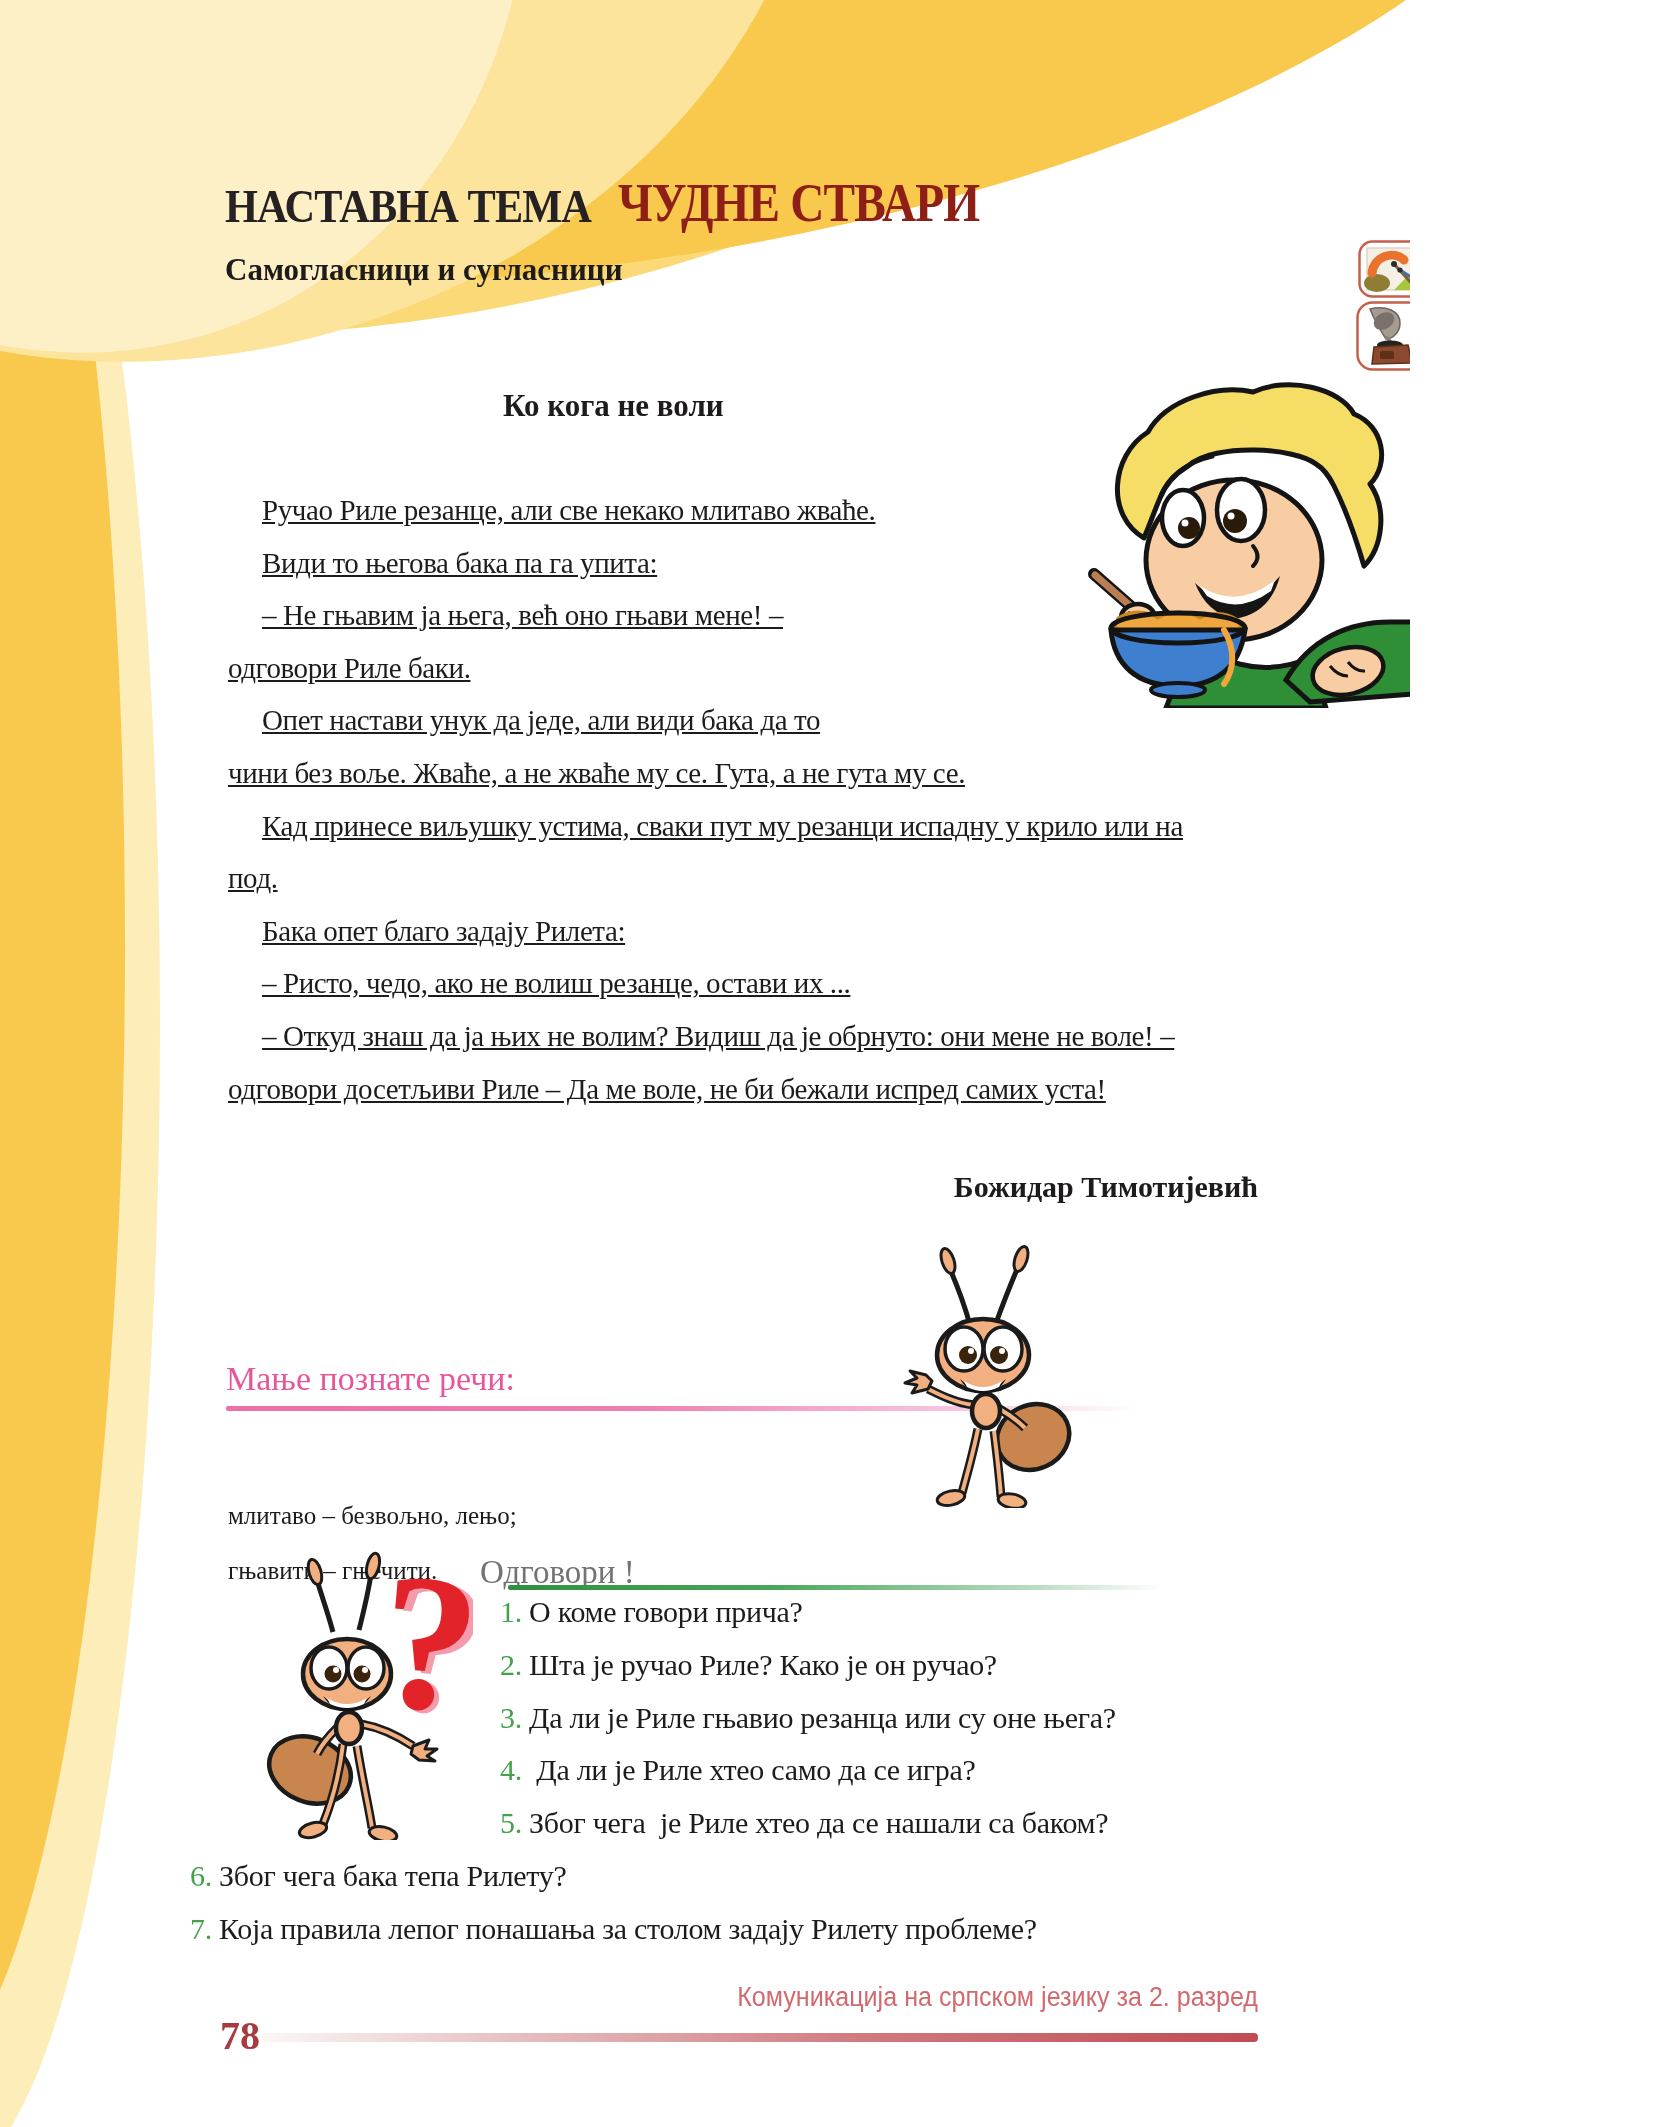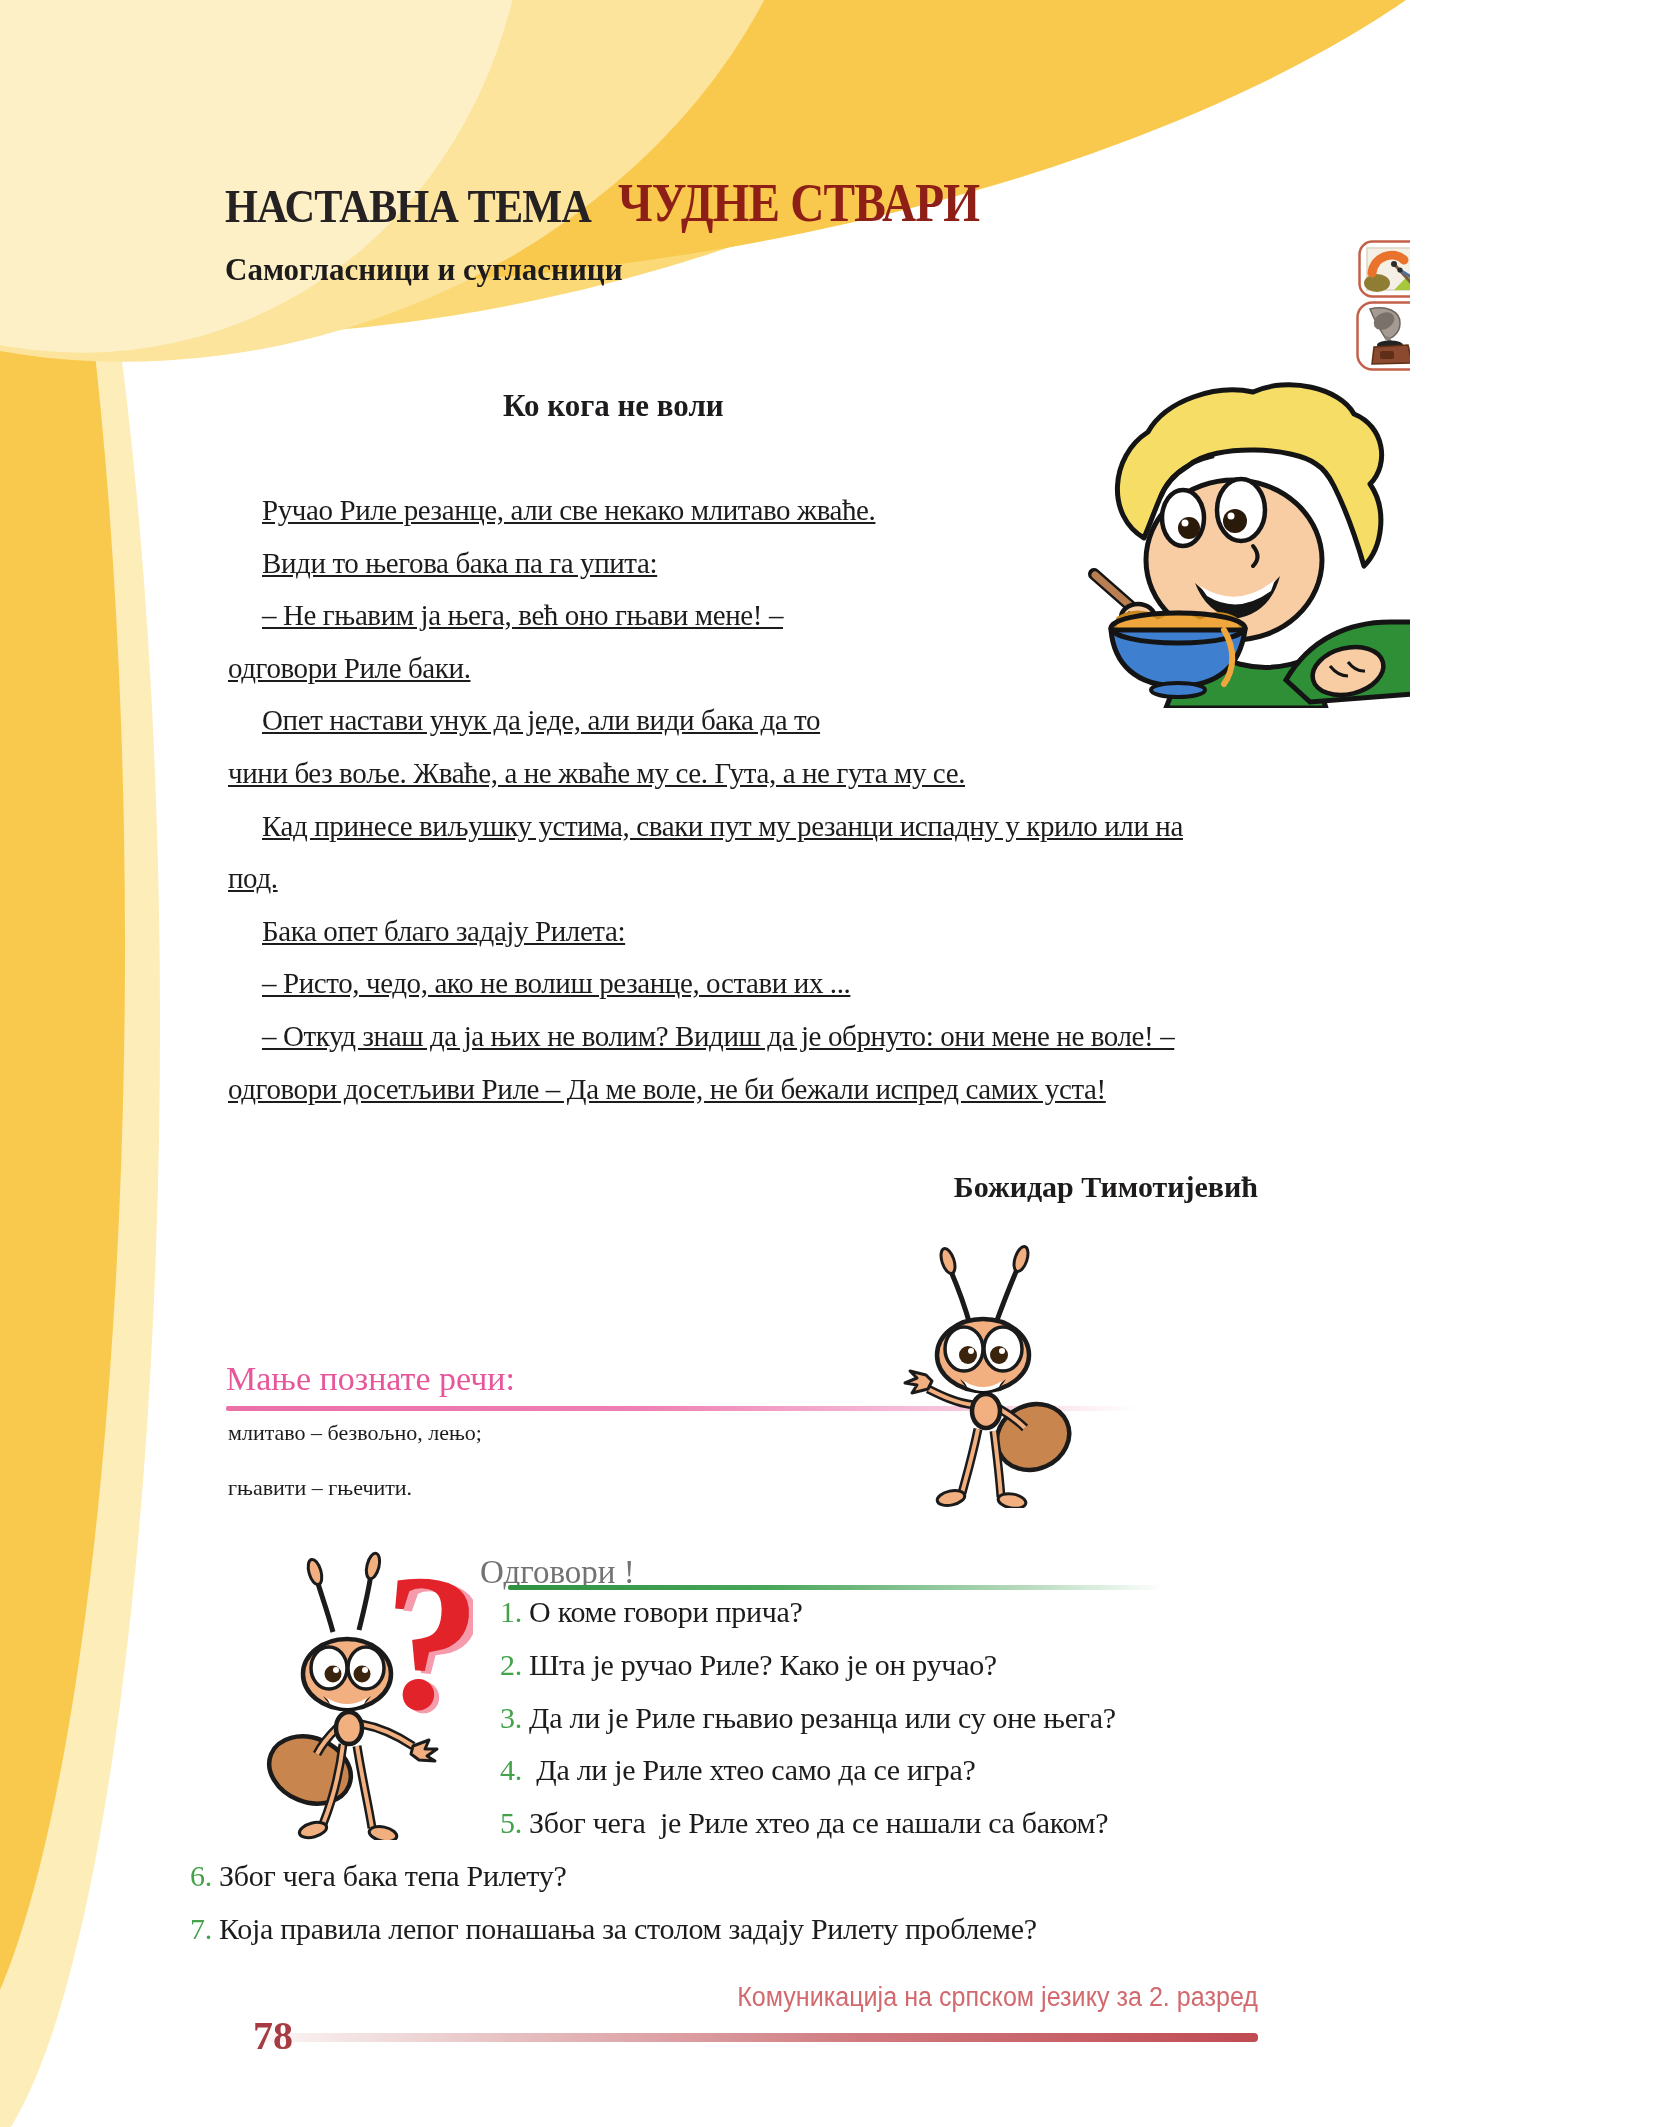--- a/index.html
+++ b/index.html
@@ -33,39 +33,39 @@
   #story{position:absolute;left:228px;top:484px;width:1230px;font-size:29px;letter-spacing:-0.4px;}
   #story .story-line{line-height:52.6px;white-space:pre;text-decoration:underline;}
   #story .story-line.indent{padding-left:34px;}
   #author{position:absolute;left:228px;top:1170px;width:1030px;text-align:right;
     font-size:30px;font-weight:bold;white-space:nowrap;}
 
   
   #vocab-heading{position:absolute;left:226px;top:1360px;font-size:34px;font-weight:normal;color:#E7569B;white-space:nowrap;}
   #vocab-line{position:absolute;left:226px;top:1406px;width:912px;height:5px;border-radius:2px;
     background:linear-gradient(to right,#EC6FA8 0%,#EE7FB2 45%,#F7C6DE 80%,rgba(255,255,255,0) 100%);}
-  #vocab-entries{position:absolute;left:228px;top:1405px;font-size:22px;}
+  #vocab-entries{position:absolute;left:228px;top:1488px;font-size:25px;}
   #vocab-entries .vocab-entry{line-height:55px;white-space:pre;}
 
   
   #q-heading{position:absolute;left:480px;top:1548px;font-size:33px;color:#737373;white-space:nowrap;margin-top:6px;}
   #q-line{position:absolute;left:508px;top:1585px;width:655px;height:5px;border-radius:2px;
     background:linear-gradient(to right,#2E9140 0%,#48A65A 40%,#B9DCC0 80%,rgba(255,255,255,0) 100%);}
   #questions{position:absolute;left:190px;top:1586px;width:1340px;font-size:30px;letter-spacing:-0.3px;}
   #questions .q{line-height:52.8px;white-space:pre;}
   #questions div.q:nth-of-type(-n+5){padding-left:310px;}
   #questions .qnum{color:#43A24A;}
 
   
   #footer-caption{position:absolute;left:228px;top:1982px;width:1030px;text-align:right;
     font-family:"Liberation Sans", sans-serif;font-size:27px;color:#D2696E;
     transform:scaleX(.93);transform-origin:right top;white-space:nowrap;}
   #footer-line{position:absolute;left:262px;top:2033px;width:996px;height:9px;border-radius:4px;
     background:linear-gradient(to right,rgba(240,222,221,.25) 0%,#E6C0C1 25%,#D07A80 60%,#C04B53 100%);}
-  #page-number{position:absolute;left:220px;top:2012px;font-size:40px;font-weight:bold;color:#A63C42;margin-left:33px;}
+  #page-number{position:absolute;left:220px;top:2012px;font-size:40px;font-weight:bold;color:#A63C42;}
 
   
   #boy-illustration{position:absolute;left:1048px;top:378px;}
   #ant-wave{position:absolute;left:898px;top:1243px;}
   #ant-question{position:absolute;left:263px;top:1548px;}
 </style>
 </head>
 <body>
 
 <div id="page">

